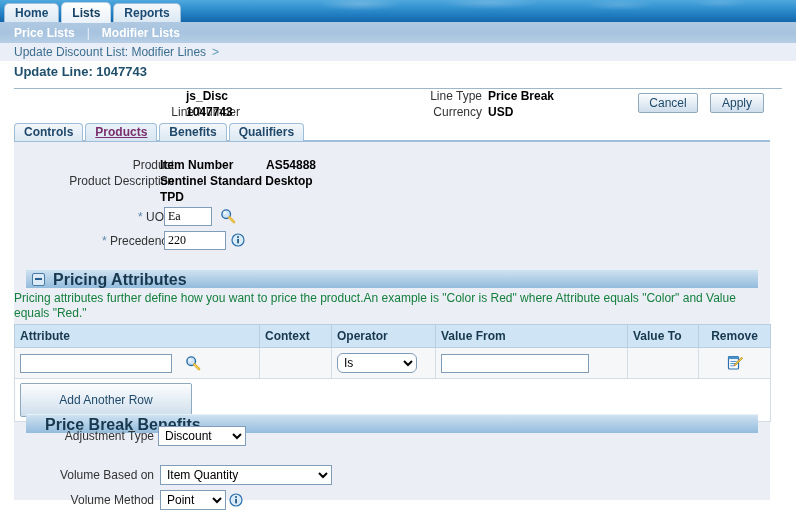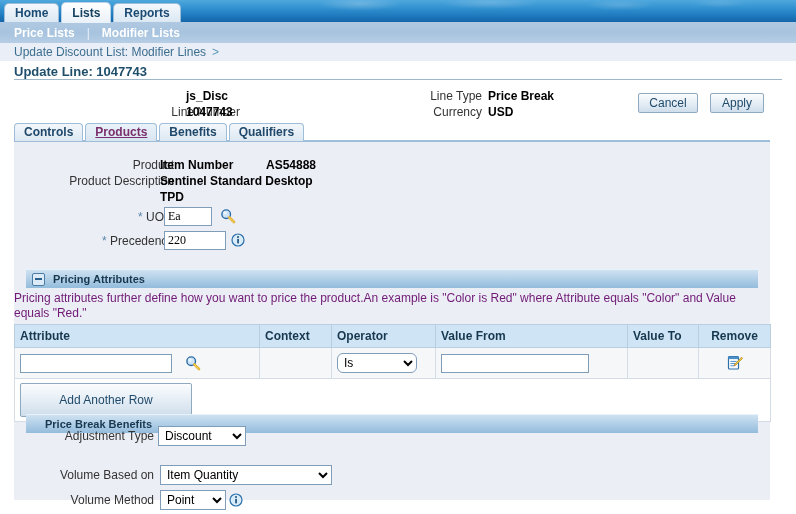--- a/index.html
+++ b/index.html
@@ -99,21 +99,21 @@
   .breadcrumb-arrow { font-size: 12px; color: #5f9abb; margin-left: 6px; }
 
   
   .page-title-wrap {
     position: absolute; left: 14px; top: 64px;
     width: 768px;
   }
   .page-title {
     font-size: 13px; font-weight: bold;
     color: #1f4e6b;
-    padding-bottom: 0;
+    padding-bottom: 9px;
     border-bottom: 1px solid #9fb8c9;
     display: block;
     white-space: nowrap;
   }
 
   
   .rec-info { position: absolute; left: 0; top: 88px; width: 796px; height: 36px; }
   .rec-row { position: absolute; height: 16px; line-height: 16px; white-space: nowrap; text-align: right; }
   .rec-label { font-size: 12px; color: #333333; text-align: right; display: inline-block; }
   .rec-value { font-size: 12px; color: #000000; font-weight: bold; display: inline-block; }
@@ -191,21 +191,21 @@
   .sec-header {
     position: absolute;
     height: 19px; line-height: 19px;
     background: linear-gradient(to bottom, #cfe2f1 0%, #aecde6 55%, #93bcdc 100%);
     border-top: 1px solid #e6f1f9;
     display: flex; align-items: center;
     padding-left: 6px;
     box-sizing: border-box;
   }
   .sec-header .sec-title {
-    font-size: 11px; font-weight: bold; color: #17384f;
+    font-size: 16px; font-weight: bold; color: #17384f;
     white-space: nowrap;
     text-align: center;
   }
   .expand-box {
     width: 11px; height: 11px;
     border: 1px solid #4a7ca6;
     background: #dcebf7;
     border-radius: 2px;
     position: relative;
     margin-right: 8px;
@@ -213,21 +213,21 @@
     cursor: pointer;
   }
   .expand-box::before {
     content: "";
     position: absolute; left: 2px; top: 4px;
     width: 7px; height: 2px; background: #2b5f8b;
   }
 
   .sec-desc {
     position: absolute;
-    font-size: 12px; color: #701a75;
+    font-size: 12px; color: #15803d;
     line-height: 15px;
     overflow: hidden;
   }
 
   
   .tbl {
     position: absolute;
     border-collapse: collapse;
     table-layout: fixed;
     background: #ffffff;

